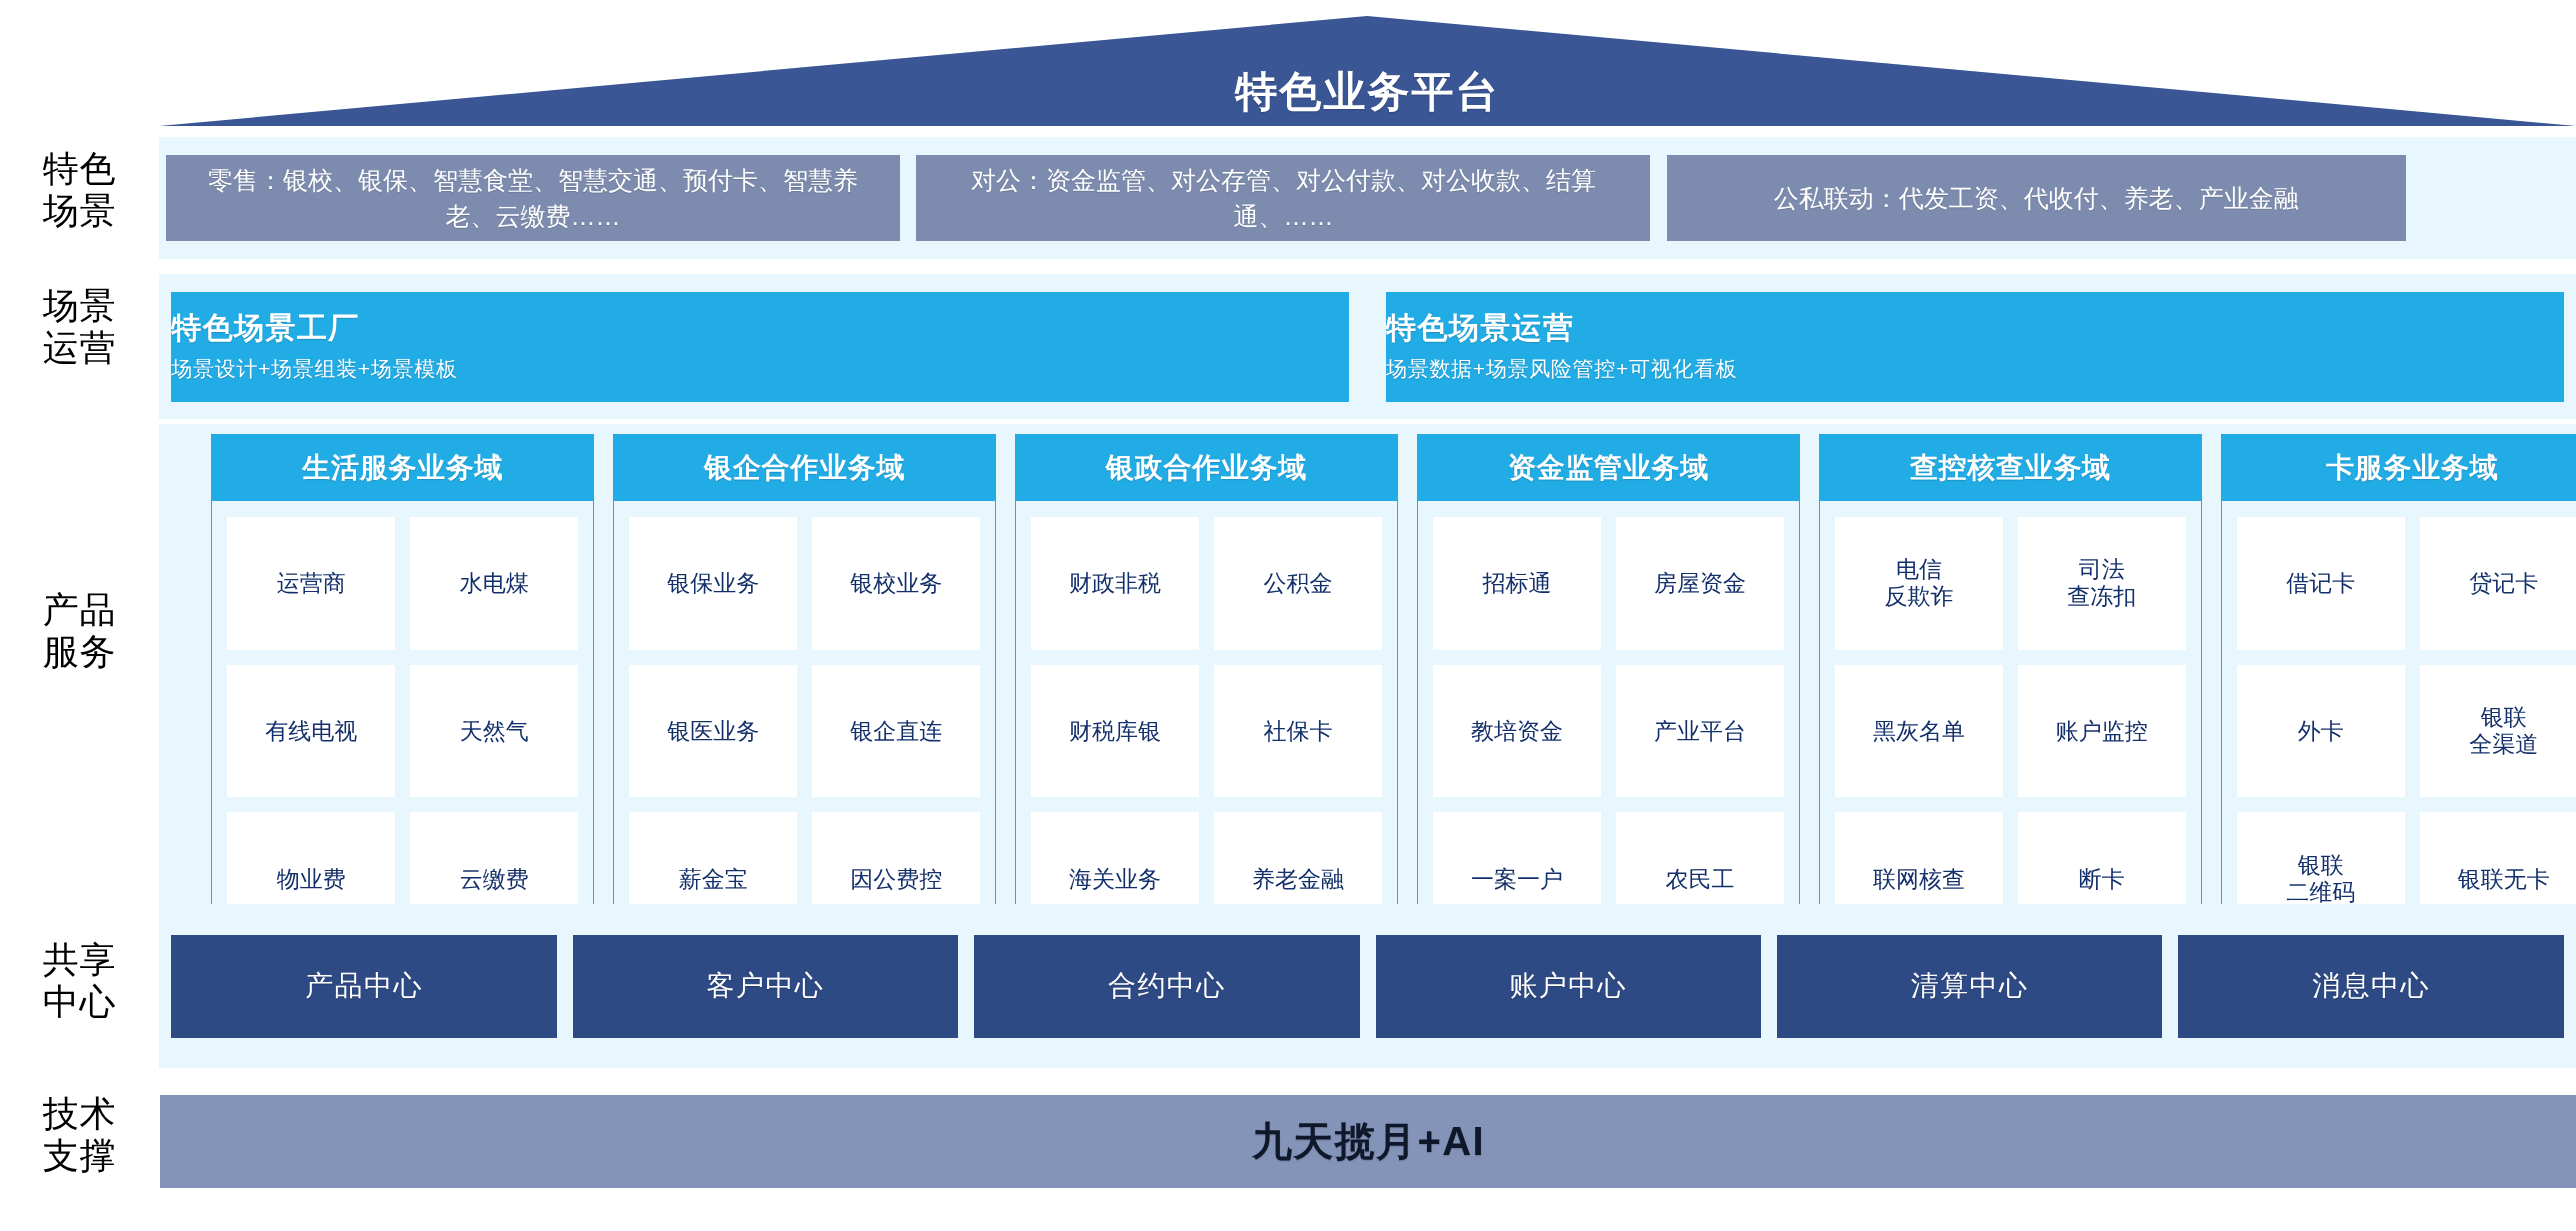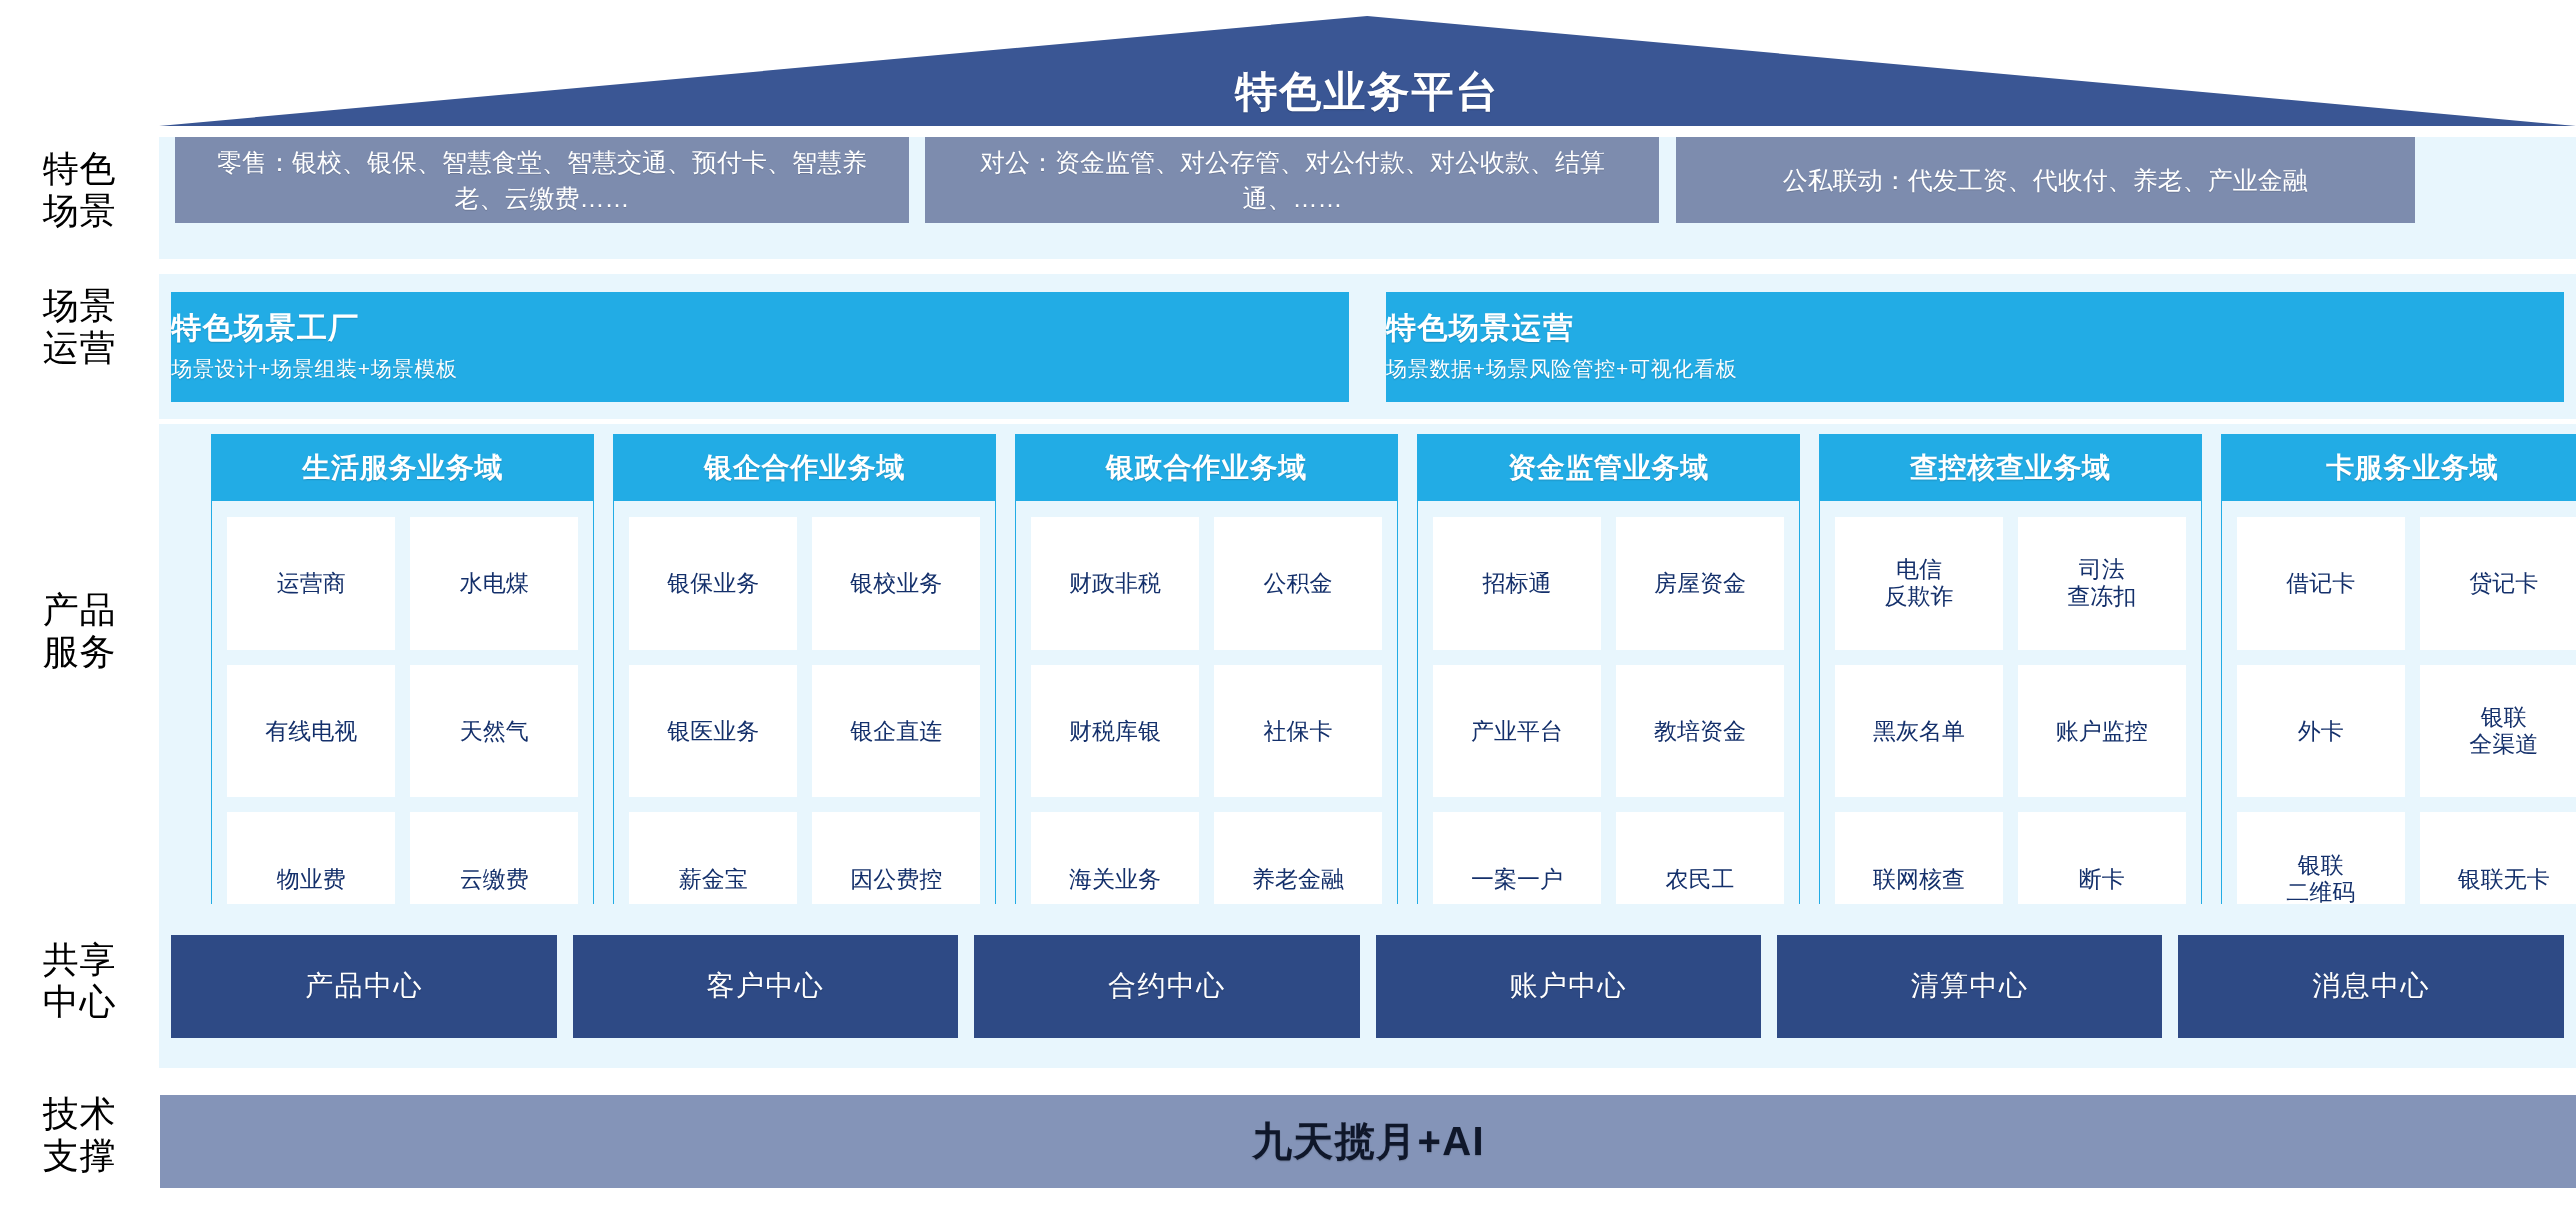--- a/index.html
+++ b/index.html
@@ -38,21 +38,21 @@
     text-shadow:0 1.4px 1.4px rgba(0,0,0,.18);
   }
 
   
   .panel{
     position:absolute;left:0;width:2417px;
     background:#e8f6fd;
   }
 
   
-  .scn-row{display:flex;align-items:flex-start;height:100%;padding:0 16px;box-sizing:border-box;gap:16.4px;}
+  .scn-row{display:flex;align-items:center;height:100%;padding:0 7px;box-sizing:border-box;gap:16.4px;}
   .scn-box{
     background:#7d8cae;color:#ffffff;
     display:flex;align-items:center;justify-content:center;text-align:center;
     font-size:25px;line-height:1.45;font-weight:400;
     padding:9.6px 18px;box-sizing:border-box;height:86px;
     text-shadow:0 0.7px 0.7px rgba(0,0,0,.14);
   }
   .scn-box.retail{flex:0 0 734px;}
   .scn-box.corp{flex:0 0 734px;}
   .scn-box.joint{flex:0 0 739px;}
@@ -263,24 +263,24 @@
         <div class="domain">
           <div class="dom-head">资金监管业务域</div>
           <div class="dom-body">
             <div class="dom-cell">
                 <div><span>招标通</span></div>
               </div>
             <div class="dom-cell">
                 <div><span>房屋资金</span></div>
               </div>
             <div class="dom-cell">
+                <div><span>教培资金</span></div>
+              </div>
+            <div class="dom-cell">
                 <div><span>产业平台</span></div>
-              </div>
-            <div class="dom-cell">
-                <div><span>教培资金</span></div>
               </div>
             <div class="dom-cell">
                 <div><span>一案一户</span></div>
               </div>
             <div class="dom-cell">
                 <div><span>农民工</span></div>
               </div>
           </div>
         </div>
 

